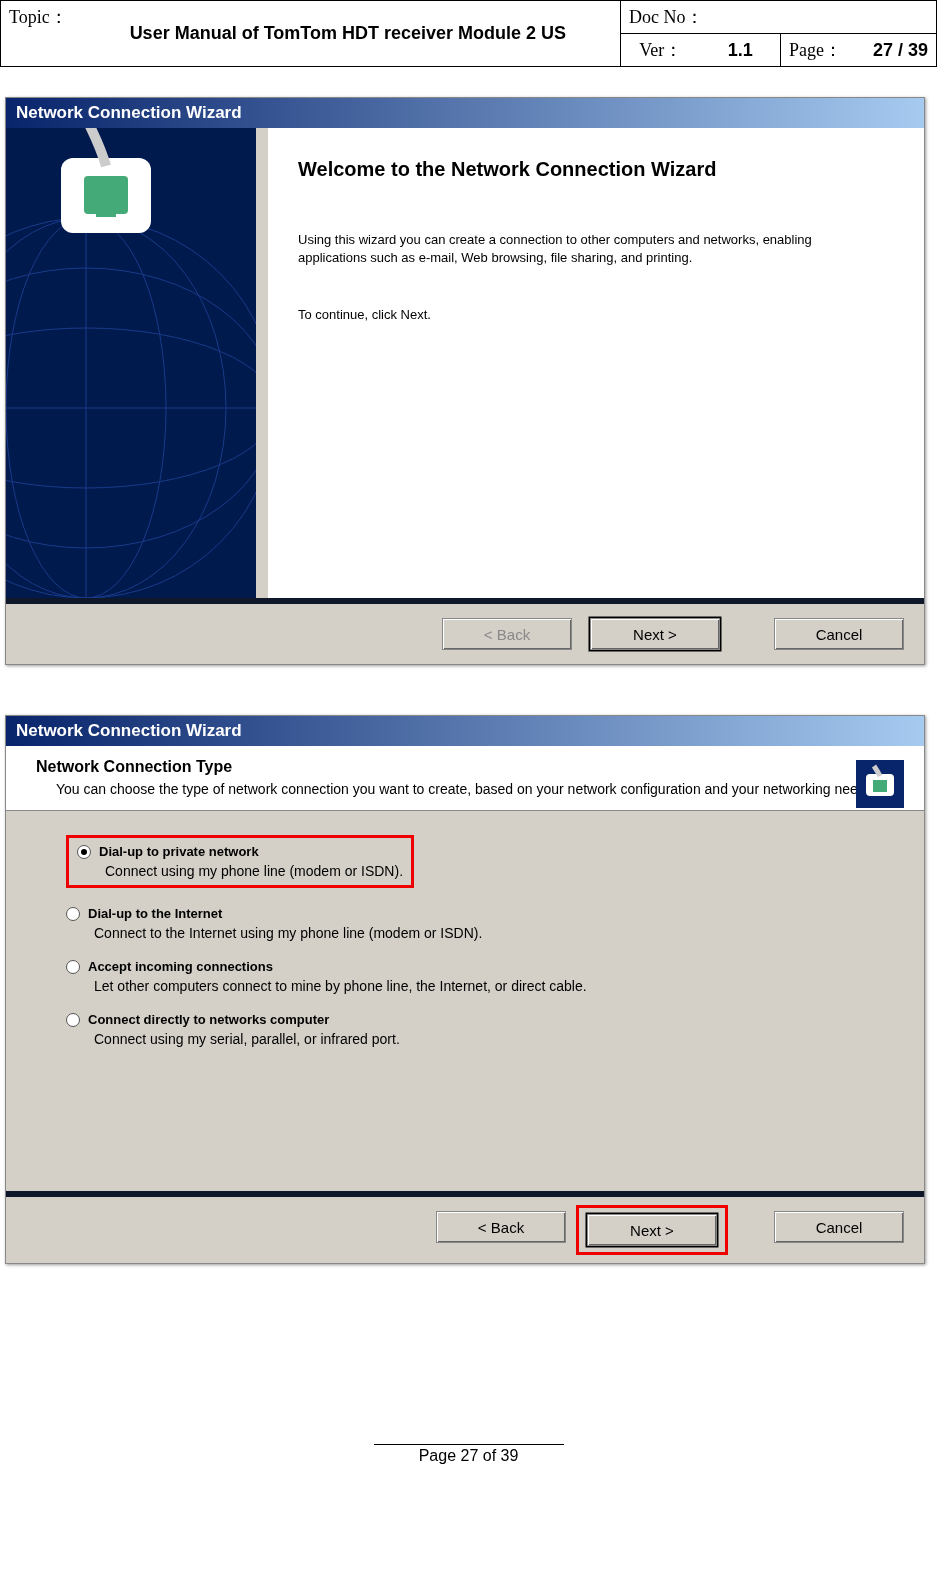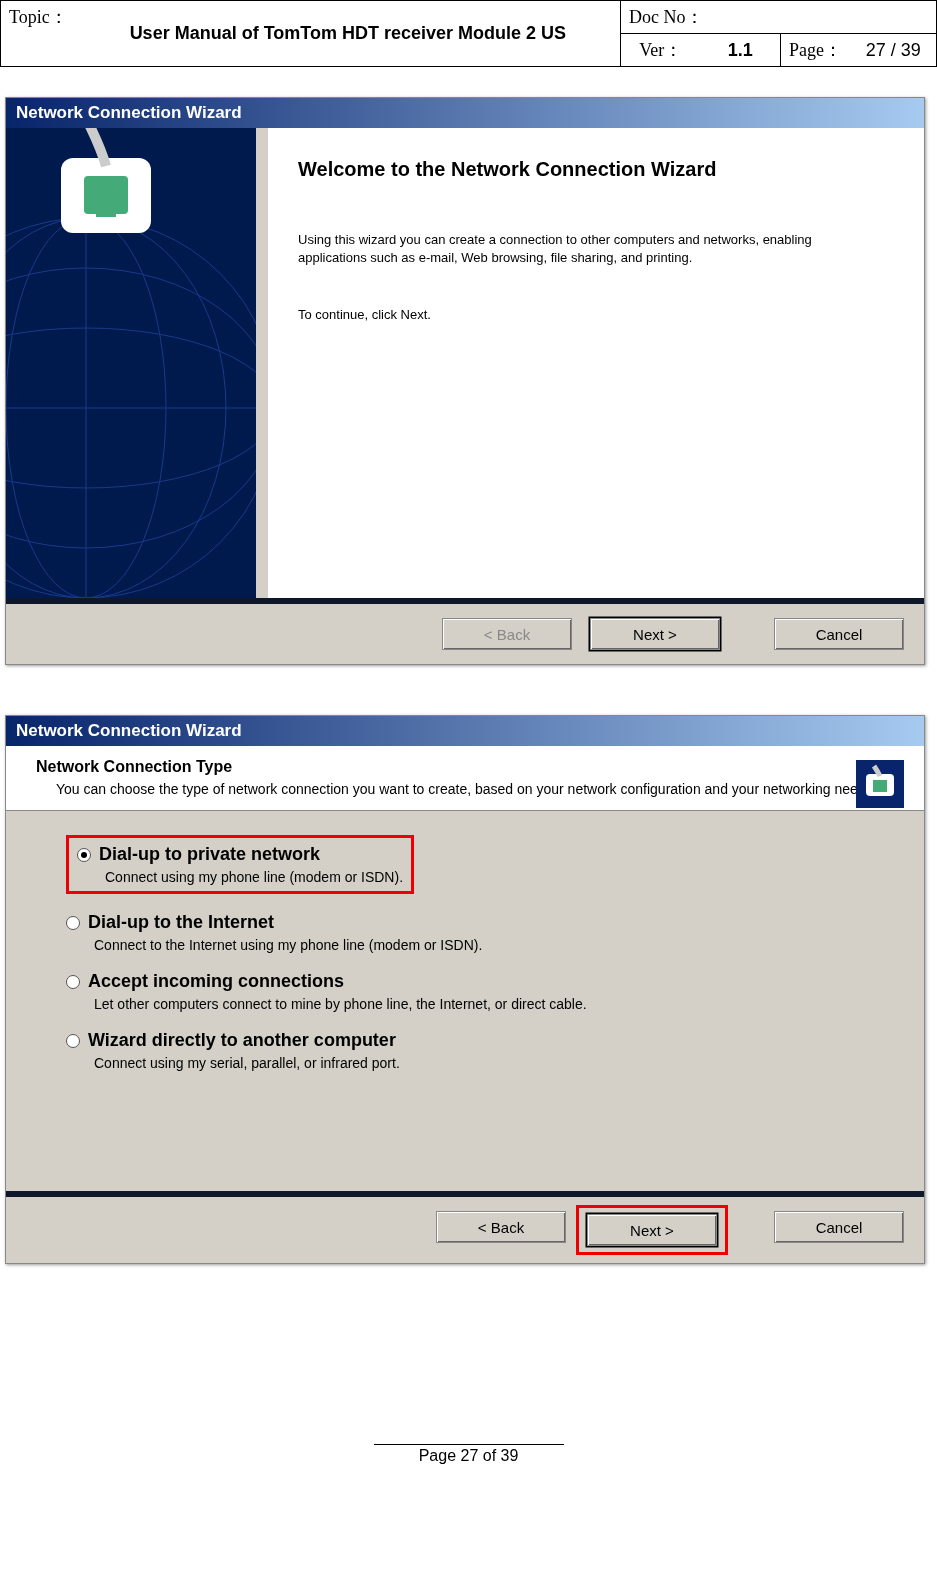--- a/index.html
+++ b/index.html
@@ -52,22 +52,22 @@
     text-align: center;
     font-weight: bold;
     border-left: none !important;
   }
   .header-page-label {
     width: 70px;
     font-family: "Times New Roman", serif;
     border-right: none !important;
   }
   .header-page-val {
-    text-align: center;
-    font-weight: normal;
+    text-align: right;
+    font-weight: bold;
     border-left: none !important;
   }
 
   .content {
     padding: 30px 5px 0 5px;
   }
 
   .wizard {
     border: 1px solid #888;
     width: 920px;
@@ -162,21 +162,21 @@
   }
   .radio.selected::after {
     content: "";
     width: 6px;
     height: 6px;
     border-radius: 50%;
     background: #000;
   }
   .opt-title {
     font-weight: bold;
-    font-size: 18px;
+    font-size: 13px;
   }
   .opt-desc {
     font-size: 14px;
     margin: 4px 0 0 28px;
   }
 
   .red-box {
     border: 3.5px solid #e00;
     padding: 6px 8px;
     display: inline-block;
@@ -322,21 +322,21 @@
         <div class="opt-row">
           <span class="radio"></span>
           <span class="opt-title">Accept incoming connections</span>
         </div>
         <div class="opt-desc">Let other computers connect to mine by phone line, the Internet, or direct cable.</div>
       </div>
 
       <div class="opt">
         <div class="opt-row">
           <span class="radio"></span>
-          <span class="opt-title">Wizard directly to another computer</span>
+          <span class="opt-title">Connect directly to networks computer</span>
         </div>
         <div class="opt-desc">Connect using my serial, parallel, or infrared port.</div>
       </div>
 
     </div>
     <div class="wizard-footer">
       <div class="btn">&lt; Back</div>
       <div class="btn-red-wrap">
         <div class="btn default">Next &gt;</div>
       </div>

